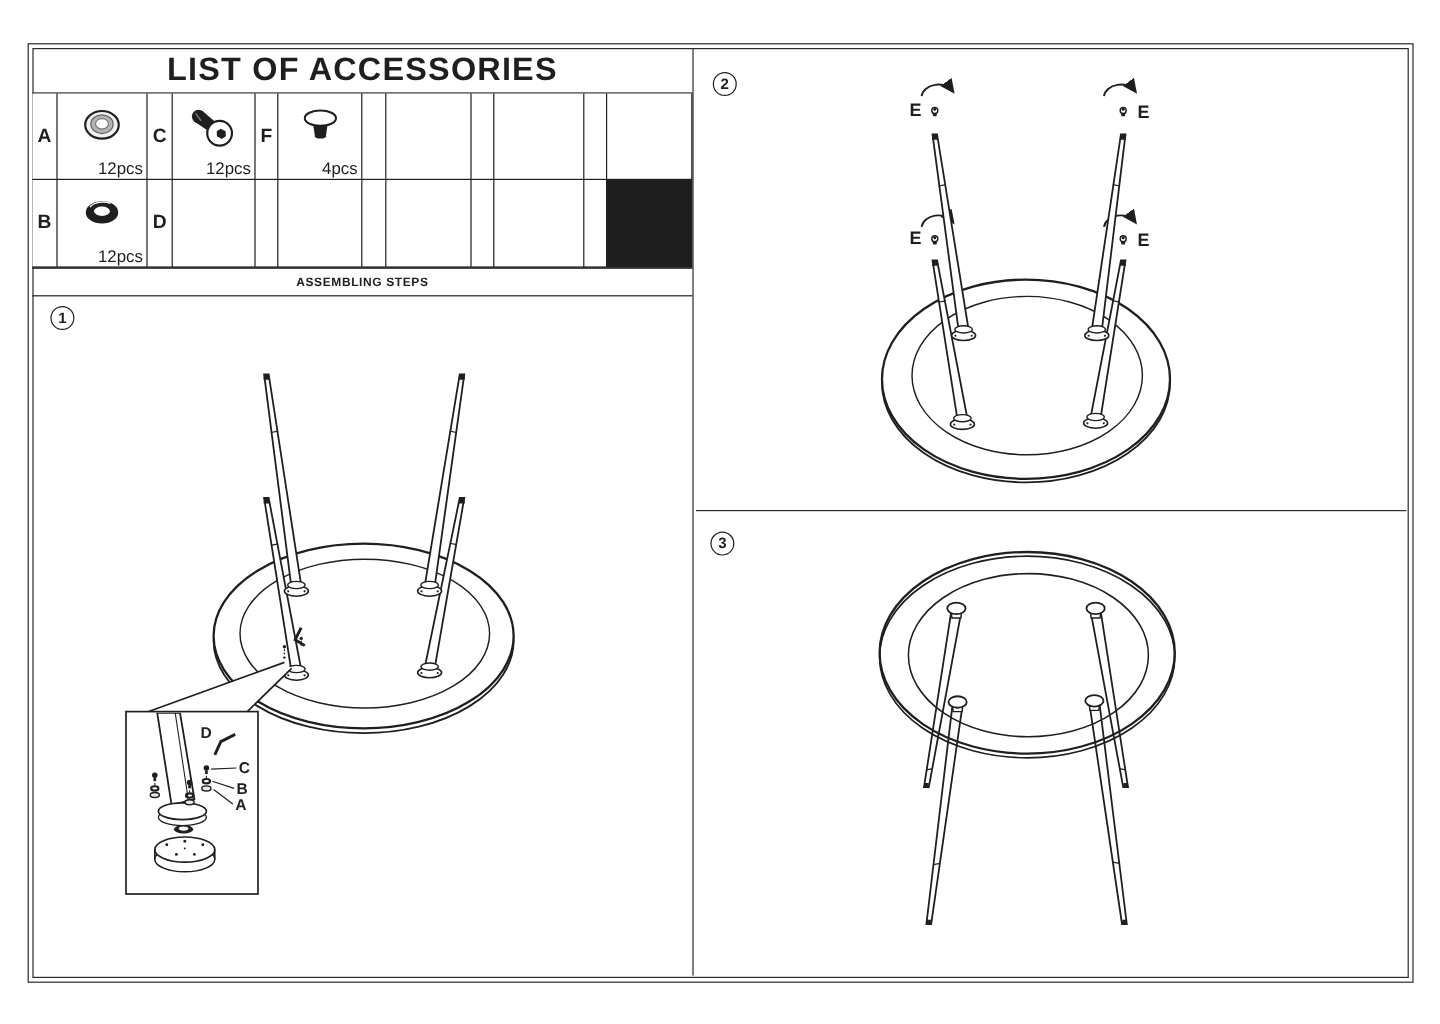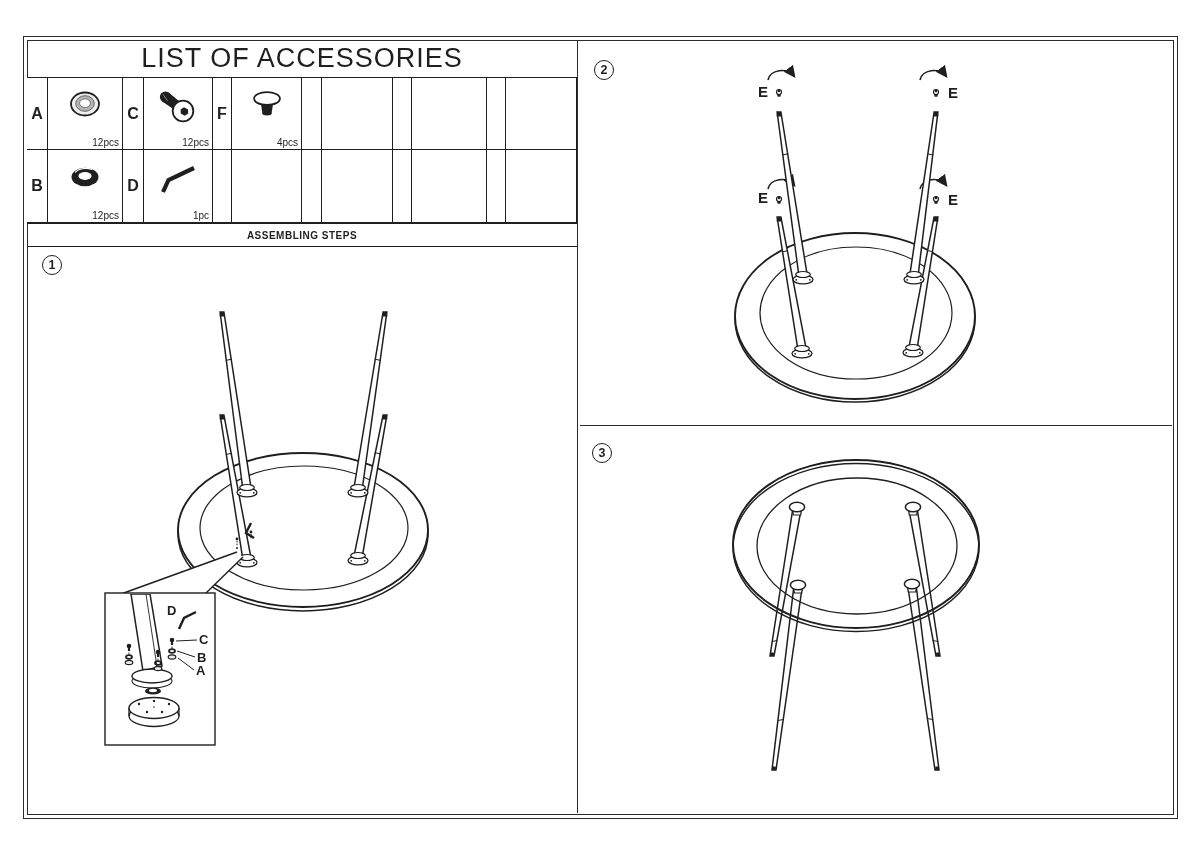--- a/index.html
+++ b/index.html
@@ -12,27 +12,27 @@
   body{font-family:"Liberation Sans",sans-serif;color:var(--ink);}
   .page{position:relative;width:1200px;height:853px;background:var(--paper);overflow:hidden;}
   .abs{position:absolute;}
   .frame-outer{left:23px;top:36px;width:1153px;height:781px;border:1.6px solid var(--frame);}
   .frame-inner{left:27px;top:40px;width:1145px;height:773px;border:1.2px solid var(--frame);}
   .panel-left{left:27px;top:40px;width:550px;height:773px;border-right:1.6px solid var(--frame);}
   .panel-right-top{left:580px;top:40px;width:592px;height:385px;border-bottom:1.6px solid var(--frame);}
   .panel-right-bottom{left:580px;top:426px;width:592px;height:387px;}
   .acc-table{left:27px;top:40px;width:550px;}
   .acc-title{height:37px;border-bottom:1.4px solid var(--ink);display:flex;align-items:center;justify-content:center;
-             font-size:27px;font-weight:400;letter-spacing:1px;}
+             font-size:27px;font-weight:700;letter-spacing:1px;}
   .acc-grid{display:grid;grid-template-columns:20px 74px 20px 68px 18px 69px 19px 70px 18px 74px 18px 70px;
             grid-template-rows:71px 72px;gap:1px;background:var(--ink);border-bottom:1.4px solid var(--ink);}
   .cell{background:var(--paper);position:relative;overflow:hidden;}
   .cell.lbl{display:flex;align-items:center;justify-content:center;font-size:16px;font-weight:600;}
   .cell .ic{position:absolute;left:50%;top:8px;transform:translateX(-50%);}
-  .qty{position:absolute;right:3px;bottom:1px;font-size:10px;font-weight:500;}
+  .qty{position:absolute;right:3px;bottom:1px;font-size:14px;font-weight:500;}
   .steps-bar{left:27px;top:223px;width:550px;height:22px;border-top:1.4px solid var(--ink);border-bottom:1.4px solid var(--ink);
              display:flex;align-items:center;justify-content:center;font-size:10px;font-weight:700;letter-spacing:.5px;}
   .badge{width:18px;height:18px;border:1.4px solid var(--ink);border-radius:50%;display:flex;align-items:center;
          justify-content:center;font-size:12.5px;font-weight:600;background:var(--paper);}
   svg{display:block;}
   svg text{font-family:"Liberation Sans",sans-serif;fill:var(--ink);}
   .s{stroke:var(--ink);fill:none;}
   .sw{stroke:var(--ink);fill:var(--paper);}
   .f{fill:var(--ink);stroke:none;}
   .etxt{font-size:15px;font-weight:600;}
@@ -93,26 +93,20 @@
       <div class="cell lbl">B</div>
       <div class="cell">
         <svg class="ic" width="46" height="40" viewBox="0 0 46 40">
           <ellipse cx="23" cy="19" rx="13.5" ry="9.3" class="f"></ellipse>
           <ellipse cx="23" cy="18" rx="6.6" ry="3.9" fill="#fff"></ellipse>
           <path d="M13,14.5 A12,7.5 0 0 1 30,11.5" fill="none" stroke="#fff" stroke-width="1.1"></path>
         </svg>
         <span class="qty">12pcs</span>
       </div>
       <div class="cell lbl">D</div>
-      <div class="cell">
-        <svg class="ic" width="46" height="42" viewBox="0 0 46 42">
-          <polyline points="8,34 13.5,22 39,10" fill="none" stroke="var(--ink)" stroke-width="4.2"></polyline>
-        </svg>
-        <span class="qty">1pc</span>
-      </div>
       <div class="cell"></div>
       <div class="cell"></div>
       <div class="cell"></div>
       <div class="cell"></div>
       <div class="cell"></div>
       <div class="cell"></div>
       <div class="cell"></div>
       <div class="cell"></div>
     </div>
   </div>

